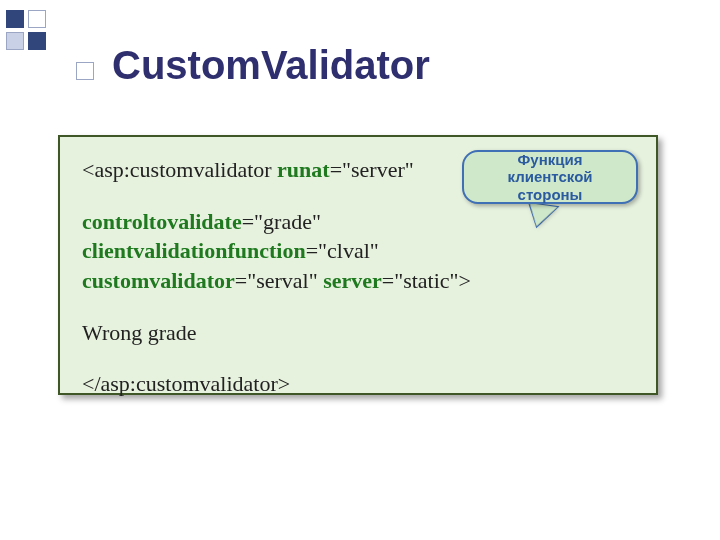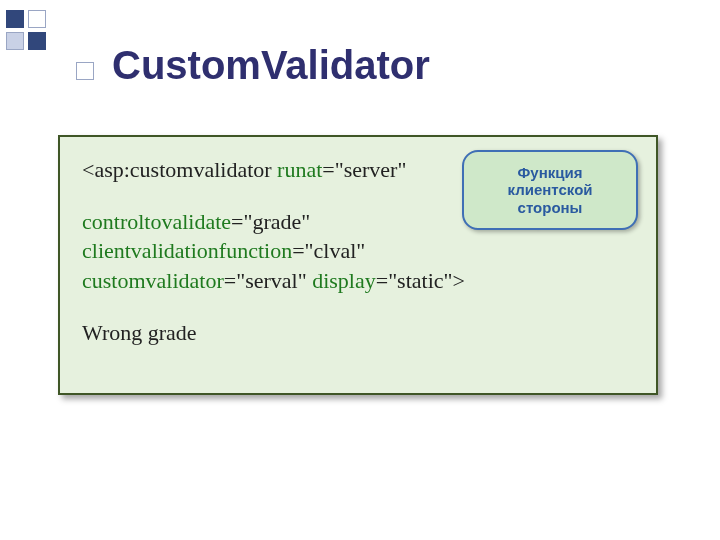--- a/index.html
+++ b/index.html
@@ -64,28 +64,28 @@
     background: #e6f1de;
     border: 2px solid #3f5626;
     box-shadow: 4px 4px 6px rgba(0,0,0,0.35);
     box-sizing: border-box;
     padding: 18px 22px;
     font-family: "Times New Roman", Times, serif;
     font-size: 22px;
     color: #222;
     line-height: 1.35;
   }
-  .attr { color: #1f7a1f; font-weight: normal; }
+  .attr { color: #1f7a1f; font-weight: bold; }
 
   .callout {
     position: absolute;
     top: 150px;
     left: 462px;
     width: 176px;
-    height: 80px;
+    height: 54px;
     background: #cfe8c9;
     border: 2px solid #3f6fb5;
     border-radius: 16px;
     box-shadow: 2px 2px 4px rgba(0,0,0,0.3);
     box-sizing: border-box;
     display: flex;
     align-items: center;
     justify-content: center;
     text-align: center;
     font-family: Arial, sans-serif;
@@ -141,25 +141,26 @@
       <span>&lt;asp:customvalidator </span><span class="attr">runat</span><span>="server"</span>
     </div>
     <div style="height:22px"></div>
     <div>
       <span class="attr">controltovalidate</span><span>="grade"</span>
     </div>
     <div>
       <span class="attr">clientvalidationfunction</span><span>="clval"</span>
     </div>
     <div>
-      <span class="attr">customvalidator</span><span>="serval" </span><span class="attr">display</span><span>="static"&gt;</span>
+      <span class="attr">customvalidator</span><span>="serval" </span><span class="attr">server</span><span>="static"&gt;</span>
     </div>
     <div style="height:22px"></div>
     <div>Wrong grade</div>
     <div style="height:22px"></div>
+    <div>&lt;/asp:customvalidator&gt;</div>
   </div>
 
   <div class="callout-wrap">
     <div class="callout-tail-border"></div>
     <div class="callout-tail"></div>
     <div class="callout">
       <div>
         <span>Функция</span><br>
         <span>клиентской</span><br>
         <span>стороны</span>

